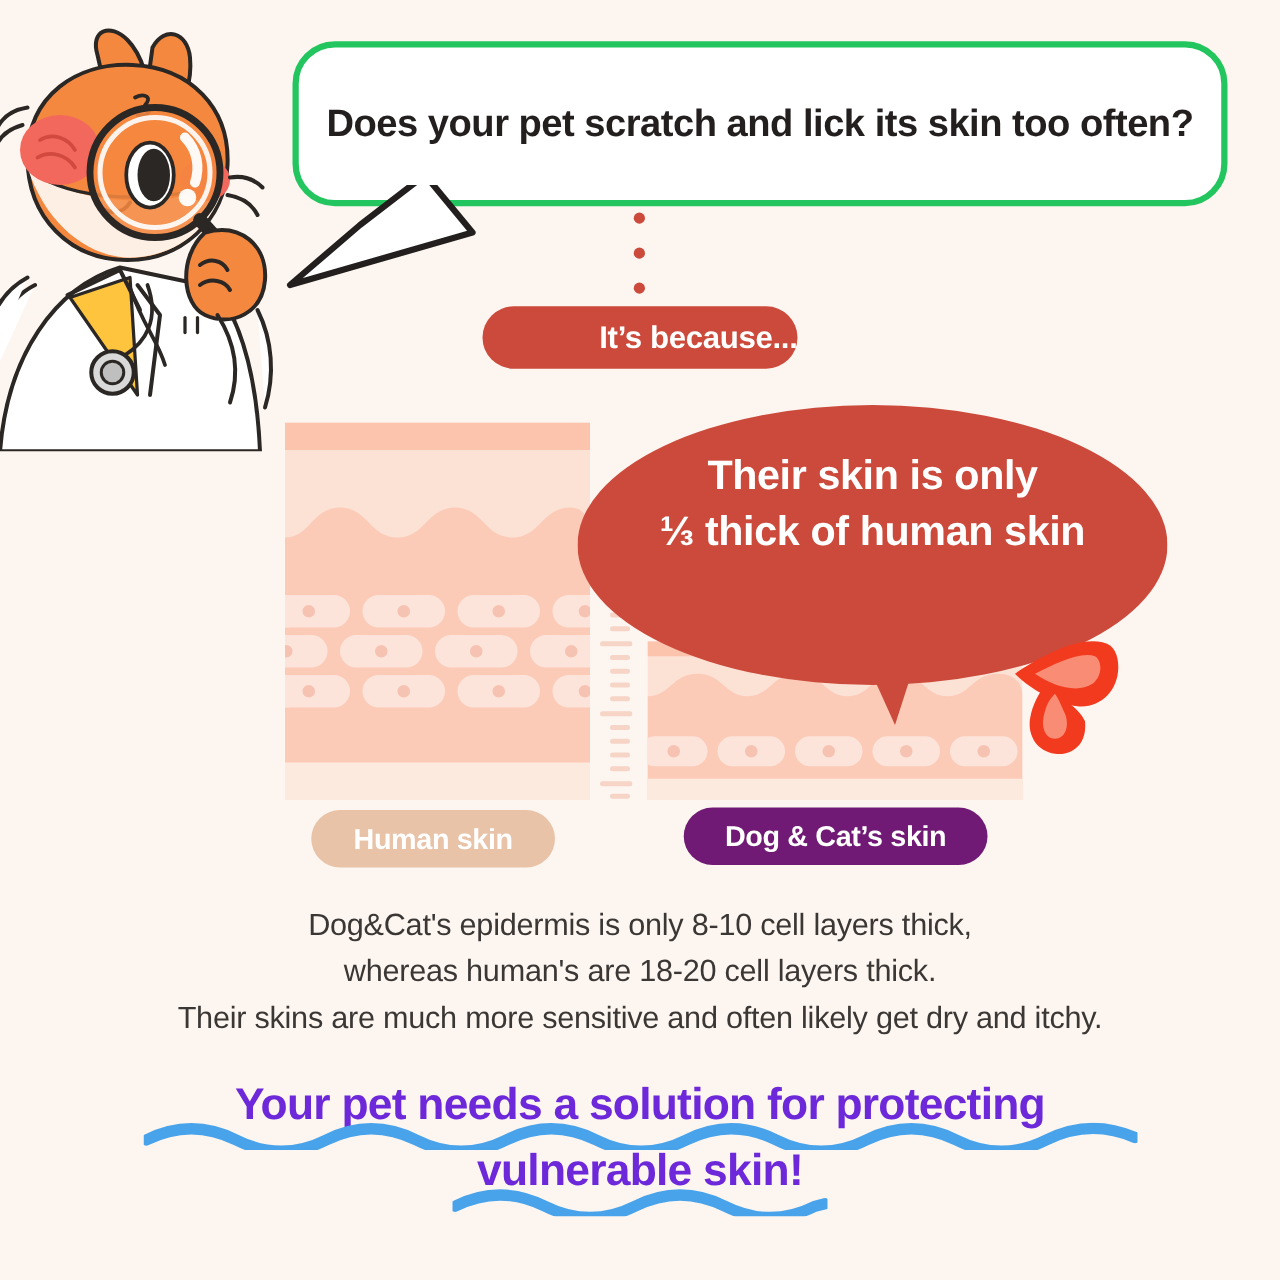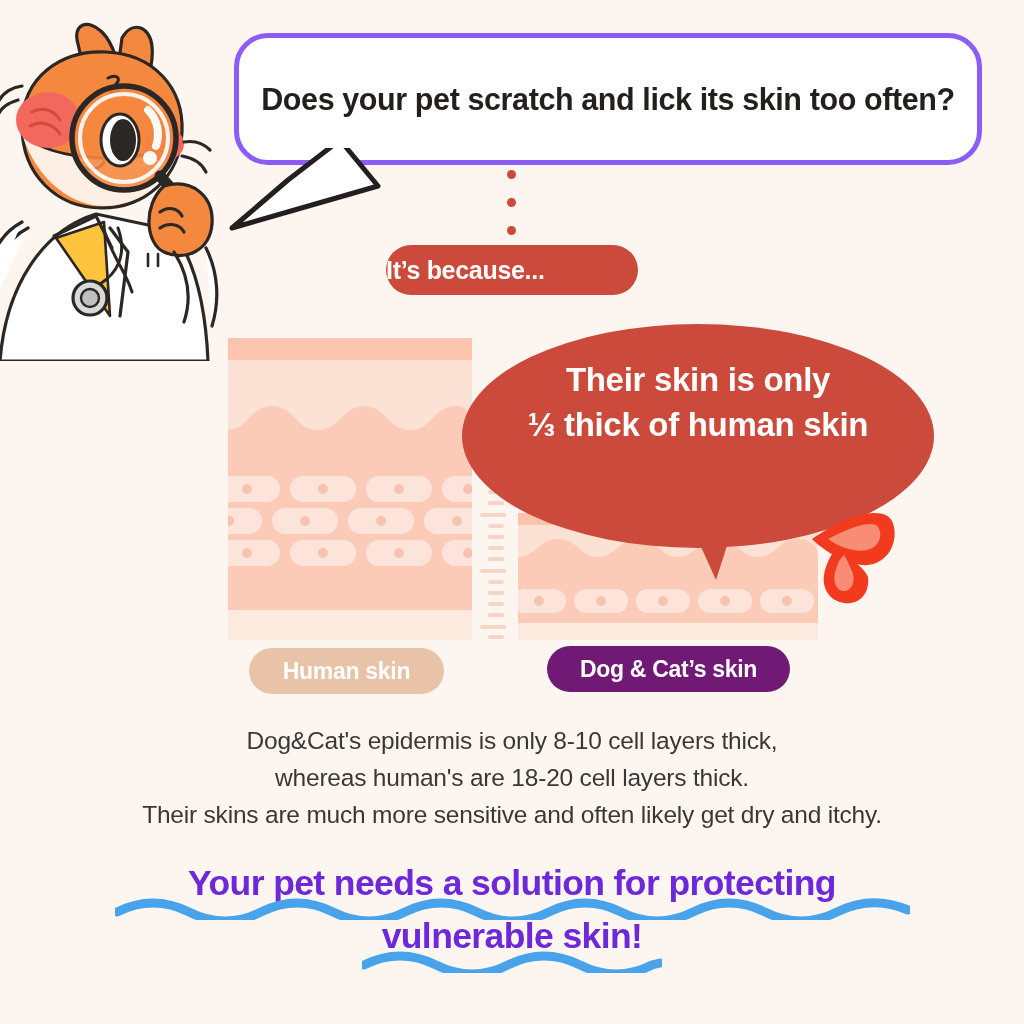--- a/index.html
+++ b/index.html
@@ -10,38 +10,38 @@
     overflow:hidden;position:relative;
   }
   .stage{position:absolute;inset:0;}
 
   
   .mascot{position:absolute;left:-8px;top:16px;width:240px;height:345px;}
 
   
   .bubble-top{
     position:absolute;left:234px;top:33px;width:748px;height:132px;
-    background:#FFFFFF;border:5px solid #8b5cf6;border-radius:34px;
+    background:#FFFFFF;border:5px solid #22c55e;border-radius:34px;
     box-sizing:border-box;display:flex;align-items:center;justify-content:center;
   }
   .bubble-top-text{
     font-size:30.5px;font-weight:bold;color:#231F1E;letter-spacing:-0.4px;
     white-space:nowrap;
   }
   .bubble-tail{position:absolute;left:228px;top:140px;width:160px;height:95px;}
 
   
   .dots{position:absolute;left:507px;top:170px;}
   .dot{width:9px;height:9px;border-radius:50%;background:#CB4A3B;margin-bottom:19px;}
 
   
   .pill-because{
     position:absolute;left:386px;top:245px;width:252px;height:50px;
     background:#CB4A3B;border-radius:25px;
-    display:flex;align-items:center;justify-content:flex-start;
+    display:flex;align-items:center;justify-content:flex-end;
   }
   .pill-because span{color:#FFFFFF;font-size:25px;font-weight:bold;letter-spacing:-0.3px;}
 
   
   .skin-human{position:absolute;left:228px;top:338px;width:244px;height:302px;}
   .skin-pet{position:absolute;left:518px;top:513px;width:300px;height:127px;}
   .ruler{position:absolute;left:480px;top:455px;width:26px;height:185px;}
 
   
   .bubble-red{position:absolute;left:462px;top:318px;width:472px;height:272px;}

